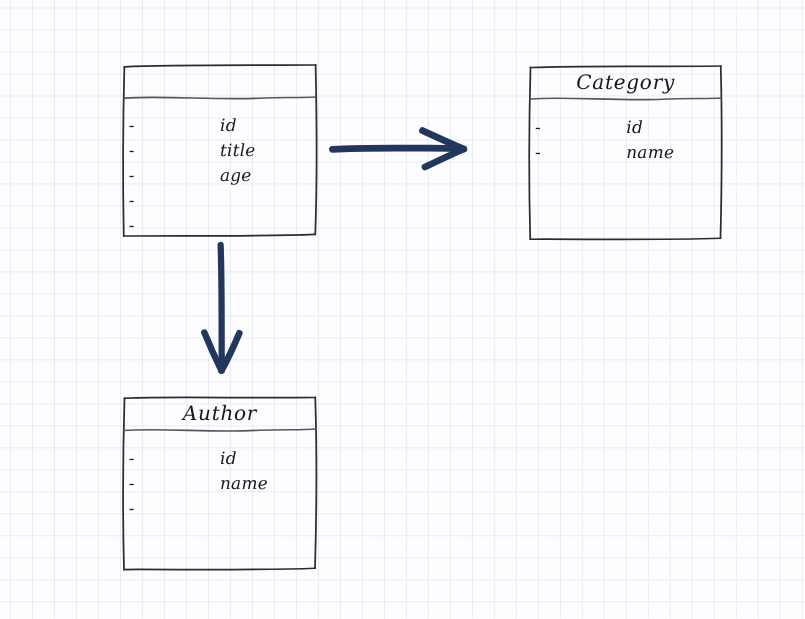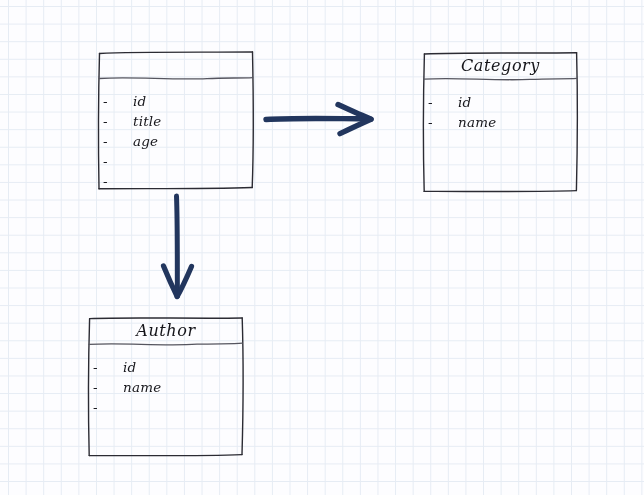--- a/index.html
+++ b/index.html
@@ -66,20 +66,21 @@
     left: 6px;
     top: 0;
     font-style: normal;
     color: #1a1a20;
   }
   .field-label {
     position: absolute;
     left: 36px;
     top: 0;
     letter-spacing: 0.2px;
+    padding-left: 43px;
   }
   .arrow-layer {
     position: absolute;
     left: 0;
     top: 0;
     width: 644px;
     height: 495px;
     pointer-events: none;
   }
 </style>
@@ -132,21 +133,21 @@
         <span class="field-dash">-</span>
         <span class="field-label">id</span>
       </div>
       <div class="field-row">
         <span class="field-dash">-</span>
         <span class="field-label">name</span>
       </div>
     </div>
   </div>
 
-  <div class="entity" style="left:87px; top:316px; width:158px; height:141px;">
+  <div class="entity" style="left:97px; top:316px; width:158px; height:141px;">
     <svg class="entity-svg" width="158" height="141" viewBox="0 0 158 141">
       <path d="M2.6,2.6 C42,1.0 102,2.8 155.2,2.0" fill="none" stroke="#2b2b33" stroke-width="1.4" stroke-linecap="round"></path>
       <path d="M155.2,2.0 C156.6,46 156.2,96 155.0,138.6" fill="none" stroke="#2b2b33" stroke-width="1.4" stroke-linecap="round"></path>
       <path d="M155.0,138.6 C110,140.4 44,139.4 2.2,139.6" fill="none" stroke="#2b2b33" stroke-width="1.4" stroke-linecap="round"></path>
       <path d="M2.2,139.6 C1.1,95 1.4,43 2.6,2.6" fill="none" stroke="#2b2b33" stroke-width="1.4" stroke-linecap="round"></path>
       <path d="M2.0,28.4 C34,26.2 74,30.4 110,28.2 C129,27.4 145,28.2 155.4,27.2" fill="none" stroke="#55555f" stroke-width="1.3" stroke-linecap="round"></path>
     </svg>
     <div class="entity-title" style="top:5px;">Author</div>
     <div class="fields" style="top:41px;">
       <div class="field-row">

